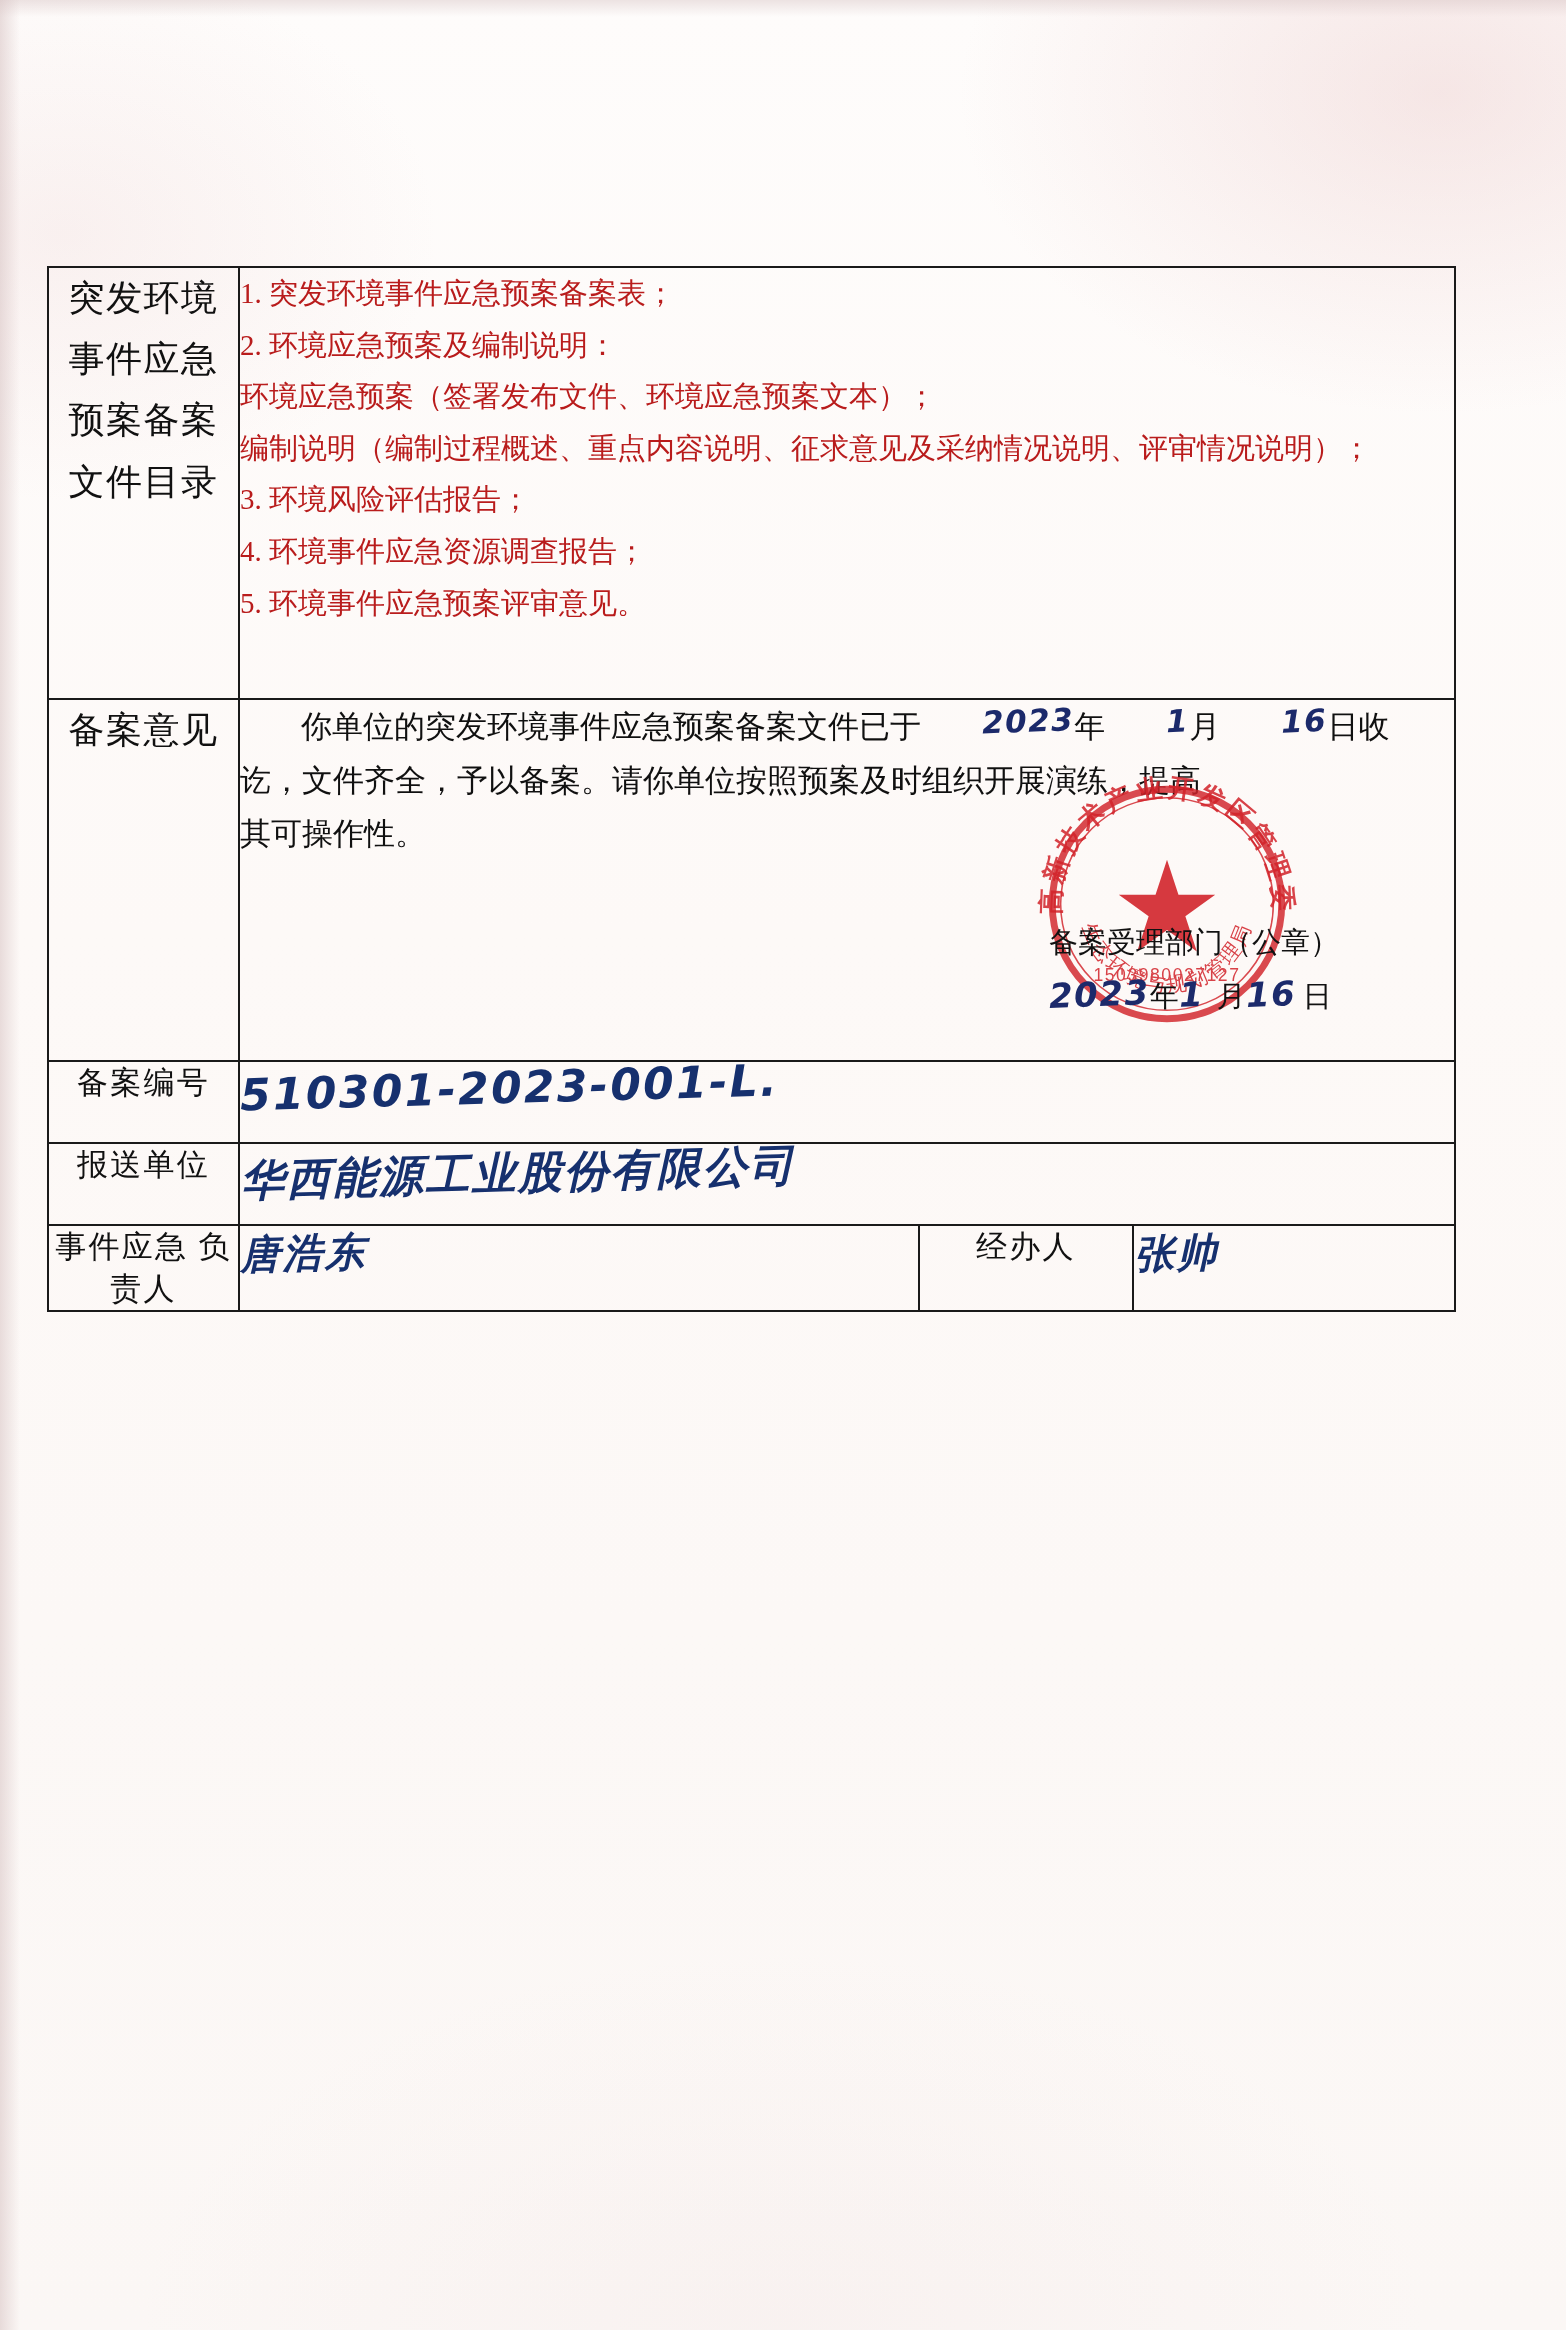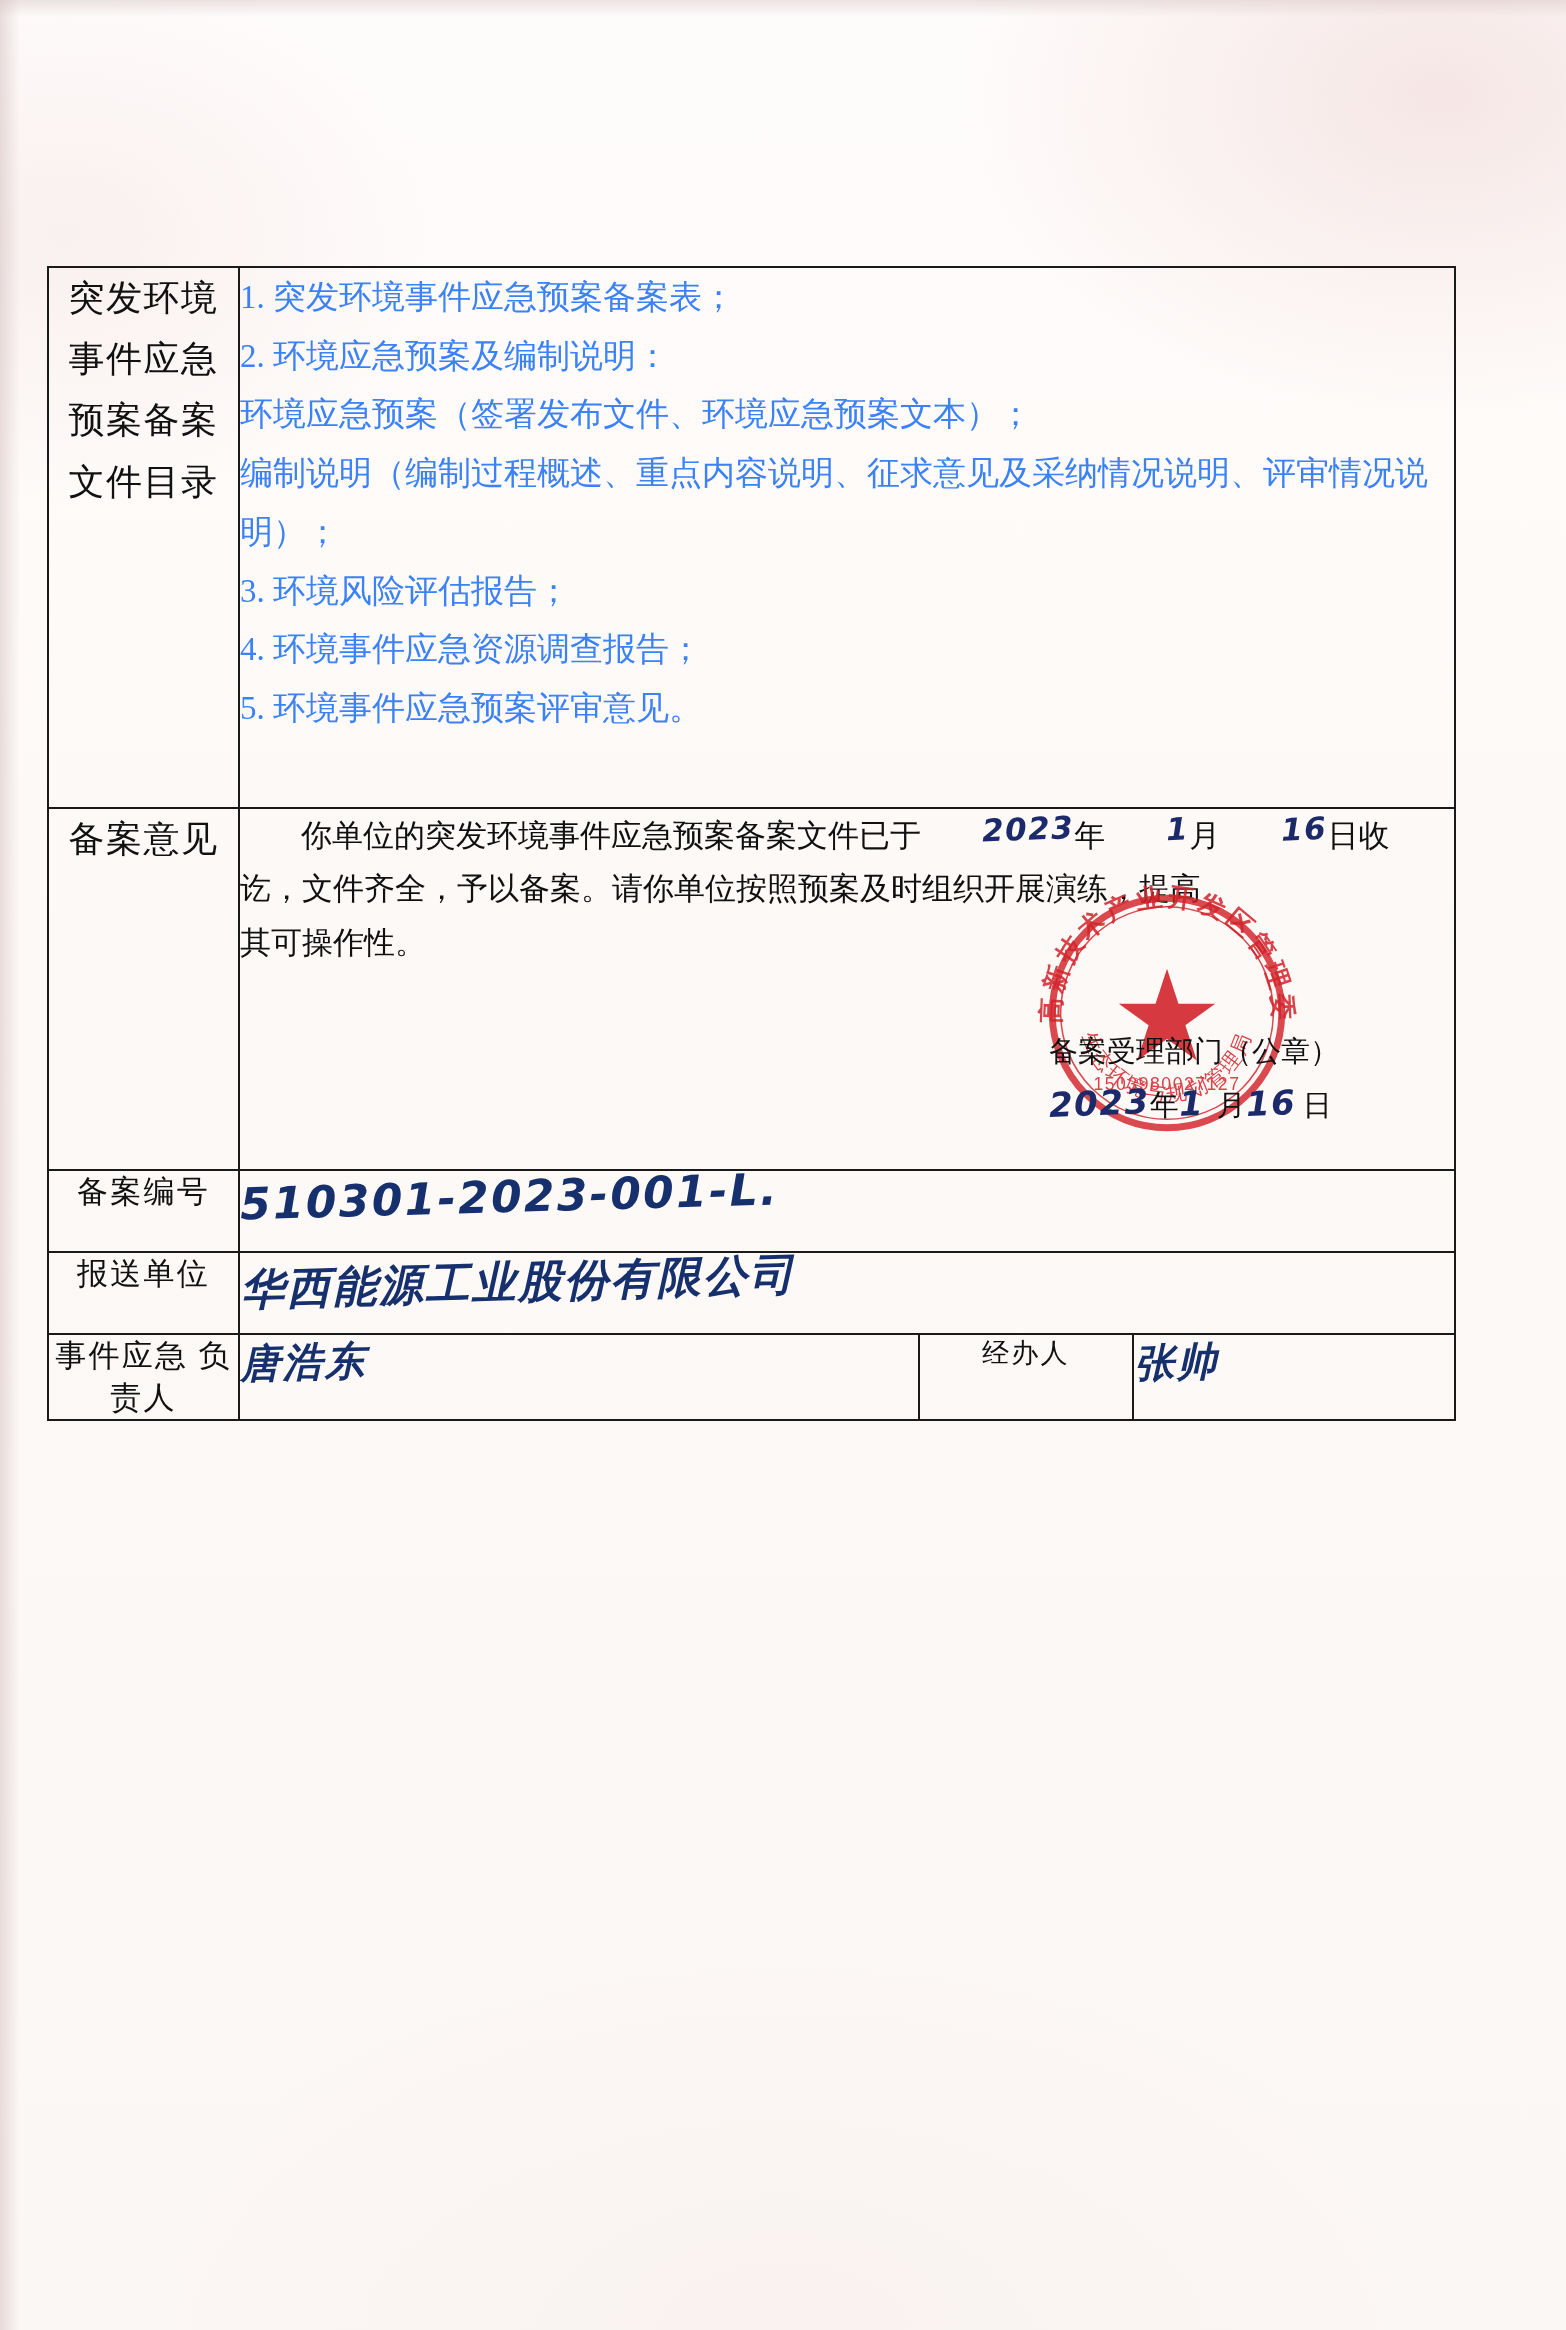--- a/index.html
+++ b/index.html
@@ -58,23 +58,23 @@
     font-size: 36px;
     line-height: 1.70;
     color: #111;
     letter-spacing: 1.5px;
     padding: 7.7px 4.6px;
   }
   .label-cell .lbl-line { display: block; white-space: nowrap; }
 
   .list-cell {
     padding: 23px 26px 31px 26px;
-    font-size: 33px;
+    font-size: 29px;
     line-height: 1.78;
-    color: #3b82f6;
+    color: #b91c1c;
   }
   .list-cell .li { white-space: nowrap; }
   .list-cell .li.wrap { white-space: normal; }
 
   .opinion-cell {
     position: relative;
     padding: 26px 31px 27.6px 27.6px;
     font-size: 31px;
     line-height: 1.72;
     color: #101010;
@@ -144,21 +144,21 @@
     text-align: center;
     vertical-align: middle;
     font-size: 31px;
     letter-spacing: 2.3px;
     color: #111;
   }
   .mid-label {
     width: 214px;
     text-align: center;
     vertical-align: middle;
-    font-size: 27px;
+    font-size: 31px;
     letter-spacing: 2.3px;
     color: #111;
   }
   .hand-cell {
     vertical-align: middle;
     padding: 0 27.6px;
   }
 </style>
 </head>
 <body>

